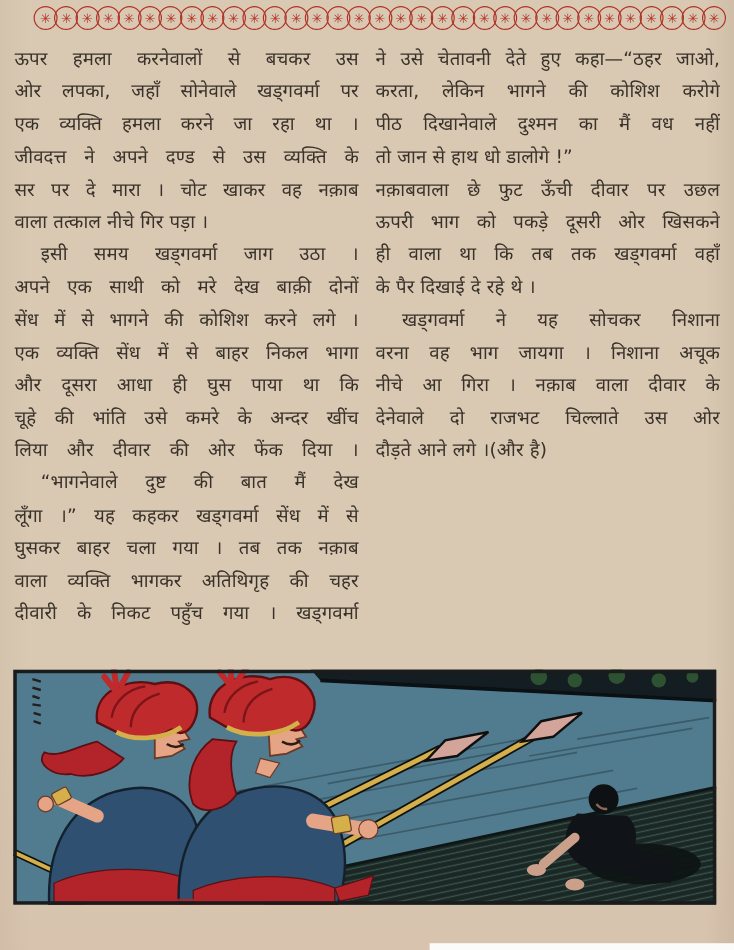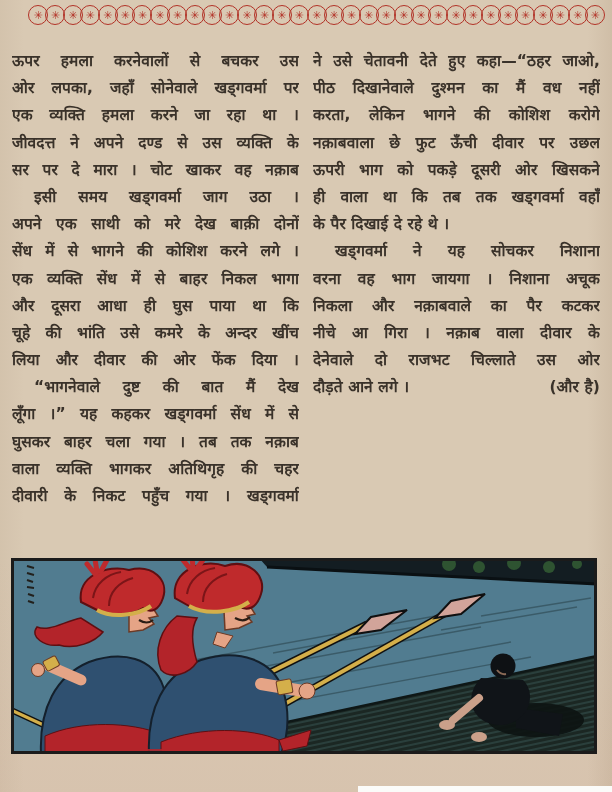--- a/index.html
+++ b/index.html
@@ -27,33 +27,33 @@
     width:18px;height:18px;margin-left:-2.6px;
     border:1.6px solid var(--ornament-red,#b23227);
     border-radius:50%;
     display:flex;align-items:center;justify-content:center;
     color:var(--ornament-red,#b23227);
     font-size:11px;line-height:1;
   }
   .orn-cell:first-child{margin-left:0;}
   
   .text-area{
-    position:absolute;left:12px;top:48px;width:588px;
-    display:grid;grid-template-columns:1fr 1fr;column-gap:14px;font-weight:bold;
+    position:absolute;left:12px;top:36px;width:588px;
+    display:grid;grid-template-columns:1fr 1fr;column-gap:14px;
   }
   .col{min-width:0;}
   .line{
     height:27.2px;line-height:27.2px;font-size:15.5px;
     text-align:justify;text-align-last:justify;
     white-space:nowrap;overflow:hidden;
     letter-spacing:.1px;
   }
   .line.end{text-align-last:left;}
   .line.indent{text-indent:22px;}
-  .line.split{display:flex;justify-content:space-between;text-align-last:auto;}
+  .line.split{display:flex;text-align-last:auto;}
   
   .panel{
     position:absolute;left:11px;top:558px;width:586px;height:196px;
   }
   .panel svg{display:block;}
   .white-strip{
     position:absolute;left:358px;top:786px;width:254px;height:6px;
     background:var(--white-strip,#fbfbf9);
   }
 </style>
@@ -100,44 +100,45 @@
       <span class="orn-cell">✳</span>
     </div>
 
   <div class="text-area">
     <div class="col" id="col-left">
         <div class="line">ऊपर हमला करनेवालों से बचकर उस</div>
         <div class="line">ओर लपका, जहाँ सोनेवाले खड्गवर्मा पर</div>
         <div class="line">एक व्यक्ति हमला करने जा रहा था ।</div>
         <div class="line">जीवदत्त ने अपने दण्ड से उस व्यक्ति के</div>
         <div class="line">सर पर दे मारा ।  चोट खाकर वह नक़ाब</div>
+        <div class="line end">वाला तत्काल नीचे गिर पड़ा ।</div>
         <div class="line indent">इसी समय खड्गवर्मा जाग उठा ।</div>
         <div class="line">अपने एक साथी को मरे देख बाक़ी दोनों</div>
         <div class="line">सेंध में से भागने की कोशिश करने लगे ।</div>
         <div class="line">एक व्यक्ति सेंध में से बाहर निकल भागा</div>
         <div class="line">और दूसरा आधा ही घुस पाया था कि</div>
         <div class="line">चूहे की भांति उसे कमरे के अन्दर खींच</div>
         <div class="line">लिया और दीवार की ओर फेंक दिया ।</div>
         <div class="line indent">“भागनेवाले दुष्ट की बात मैं देख</div>
         <div class="line">लूँगा ।”  यह कहकर खड्गवर्मा सेंध में से</div>
         <div class="line">घुसकर बाहर चला गया ।  तब तक नक़ाब</div>
         <div class="line">वाला व्यक्ति भागकर अतिथिगृह की चहर</div>
         <div class="line">दीवारी के निकट पहुँच गया ।  खड्गवर्मा</div>
       </div>
     <div class="col" id="col-right">
         <div class="line">ने उसे चेतावनी देते हुए कहा—“ठहर जाओ,</div>
+        <div class="line">करता, लेकिन भागने की कोशिश करोगे</div>
         <div class="line">पीठ दिखानेवाले दुश्मन का मैं वध नहीं</div>
-        <div class="line">करता, लेकिन भागने की कोशिश करोगे</div>
+        <div class="line end">तो जान से हाथ धो डालोगे !”</div>
         <div class="line">नक़ाबवाला छे फुट ऊँची दीवार पर उछल</div>
         <div class="line">ऊपरी भाग को पकड़े दूसरी ओर खिसकने</div>
         <div class="line">ही वाला था कि तब तक खड्गवर्मा वहाँ</div>
         <div class="line end">के पैर दिखाई दे रहे थे ।</div>
         <div class="line indent">खड्गवर्मा ने यह सोचकर निशाना</div>
         <div class="line">वरना वह भाग जायगा ।  निशाना अचूक</div>
-        <div class="line">निकला और नक़ाबवाले का पैर कटकर</div>
         <div class="line">नीचे आ गिरा ।  नक़ाब वाला दीवार के</div>
         <div class="line">देनेवाले दो राजभट चिल्लाते उस ओर</div>
         <div class="line split">
           <span>दौड़ते आने लगे ।</span>
           <span>(और है)</span>
         </div>
       </div>
   </div>
 
   <div class="panel" title="Two palace guards in red turbans and blue tunics thrust spears toward a fallen masked man crawling on a courtyard floor beside a dark wall">

